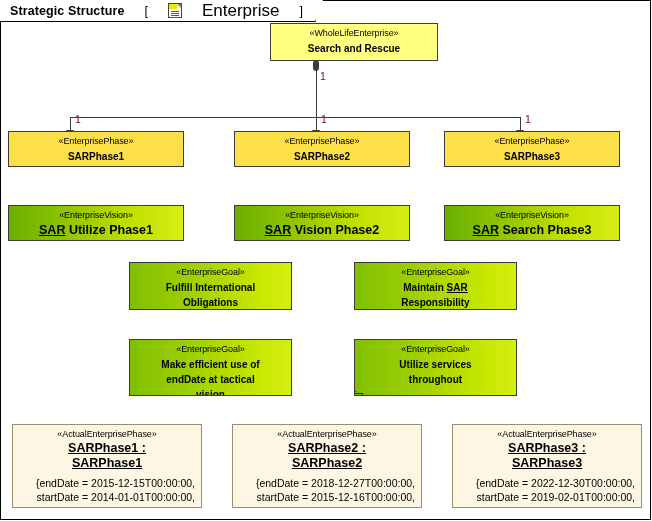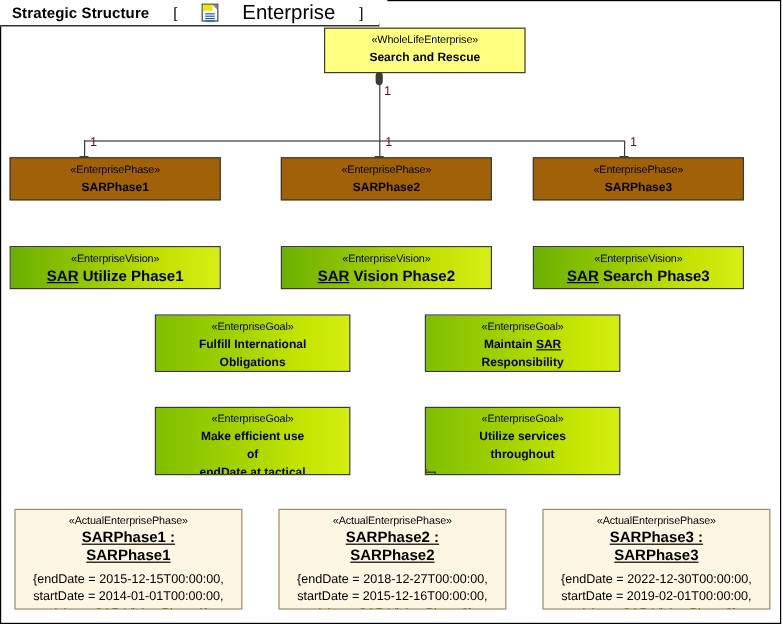--- a/index.html
+++ b/index.html
@@ -95,51 +95,51 @@
     padding:0 22px;
   }
   .node .nm .u{text-decoration:underline;}
 
   
   .n-enterprise{
     background:#ffff80;
     border-color:#3b3b3b;
   }
   
-  .n-phase{ background:#a16207; border-color:#3b3b3b;}
+  .n-phase{ background:#fde047; border-color:#3b3b3b;}
   
   .n-vision{
     background:linear-gradient(to right,#6ab000 0%,#8fc400 32%,#c2e000 70%,#d6ee15 100%);
     border-color:#3b3b3b;
   }
   .n-vision .nm{font-size:12.5px;}
   
   .n-goal{
     background:linear-gradient(to right,#7fbf00 0%,#9fd000 38%,#c6e600 78%,#d4ee10 100%);
     border-color:#3b3b3b;
   }
-  .n-goal .nm{padding:0 33px;line-height:15px;}
+  .n-goal .nm{padding:0 18px;line-height:15px;}
   
   .n-instance{
     background:#fdf6e3;
     border-color:#9a8f6d;
   }
   .n-instance .stereo{font-size:9px;}
   .n-instance .nm{
     text-decoration:underline;
     font-size:12.5px;
     padding:0 20px;
     margin-top:1px;
   }
   .n-instance .attrs{
     margin-top:5px;
     padding:0 6px;
     font-size:10.5px;
     line-height:14px;
-    text-align:center;
+    text-align:right;
     white-space:nowrap;
   }
   .n-instance .attrs .u{text-decoration:underline;}
 
   
   .nicon{position:absolute;top:5px;right:6px;}
 
   
   .ic-clock{width:20px;height:18px;position:relative;}
 

